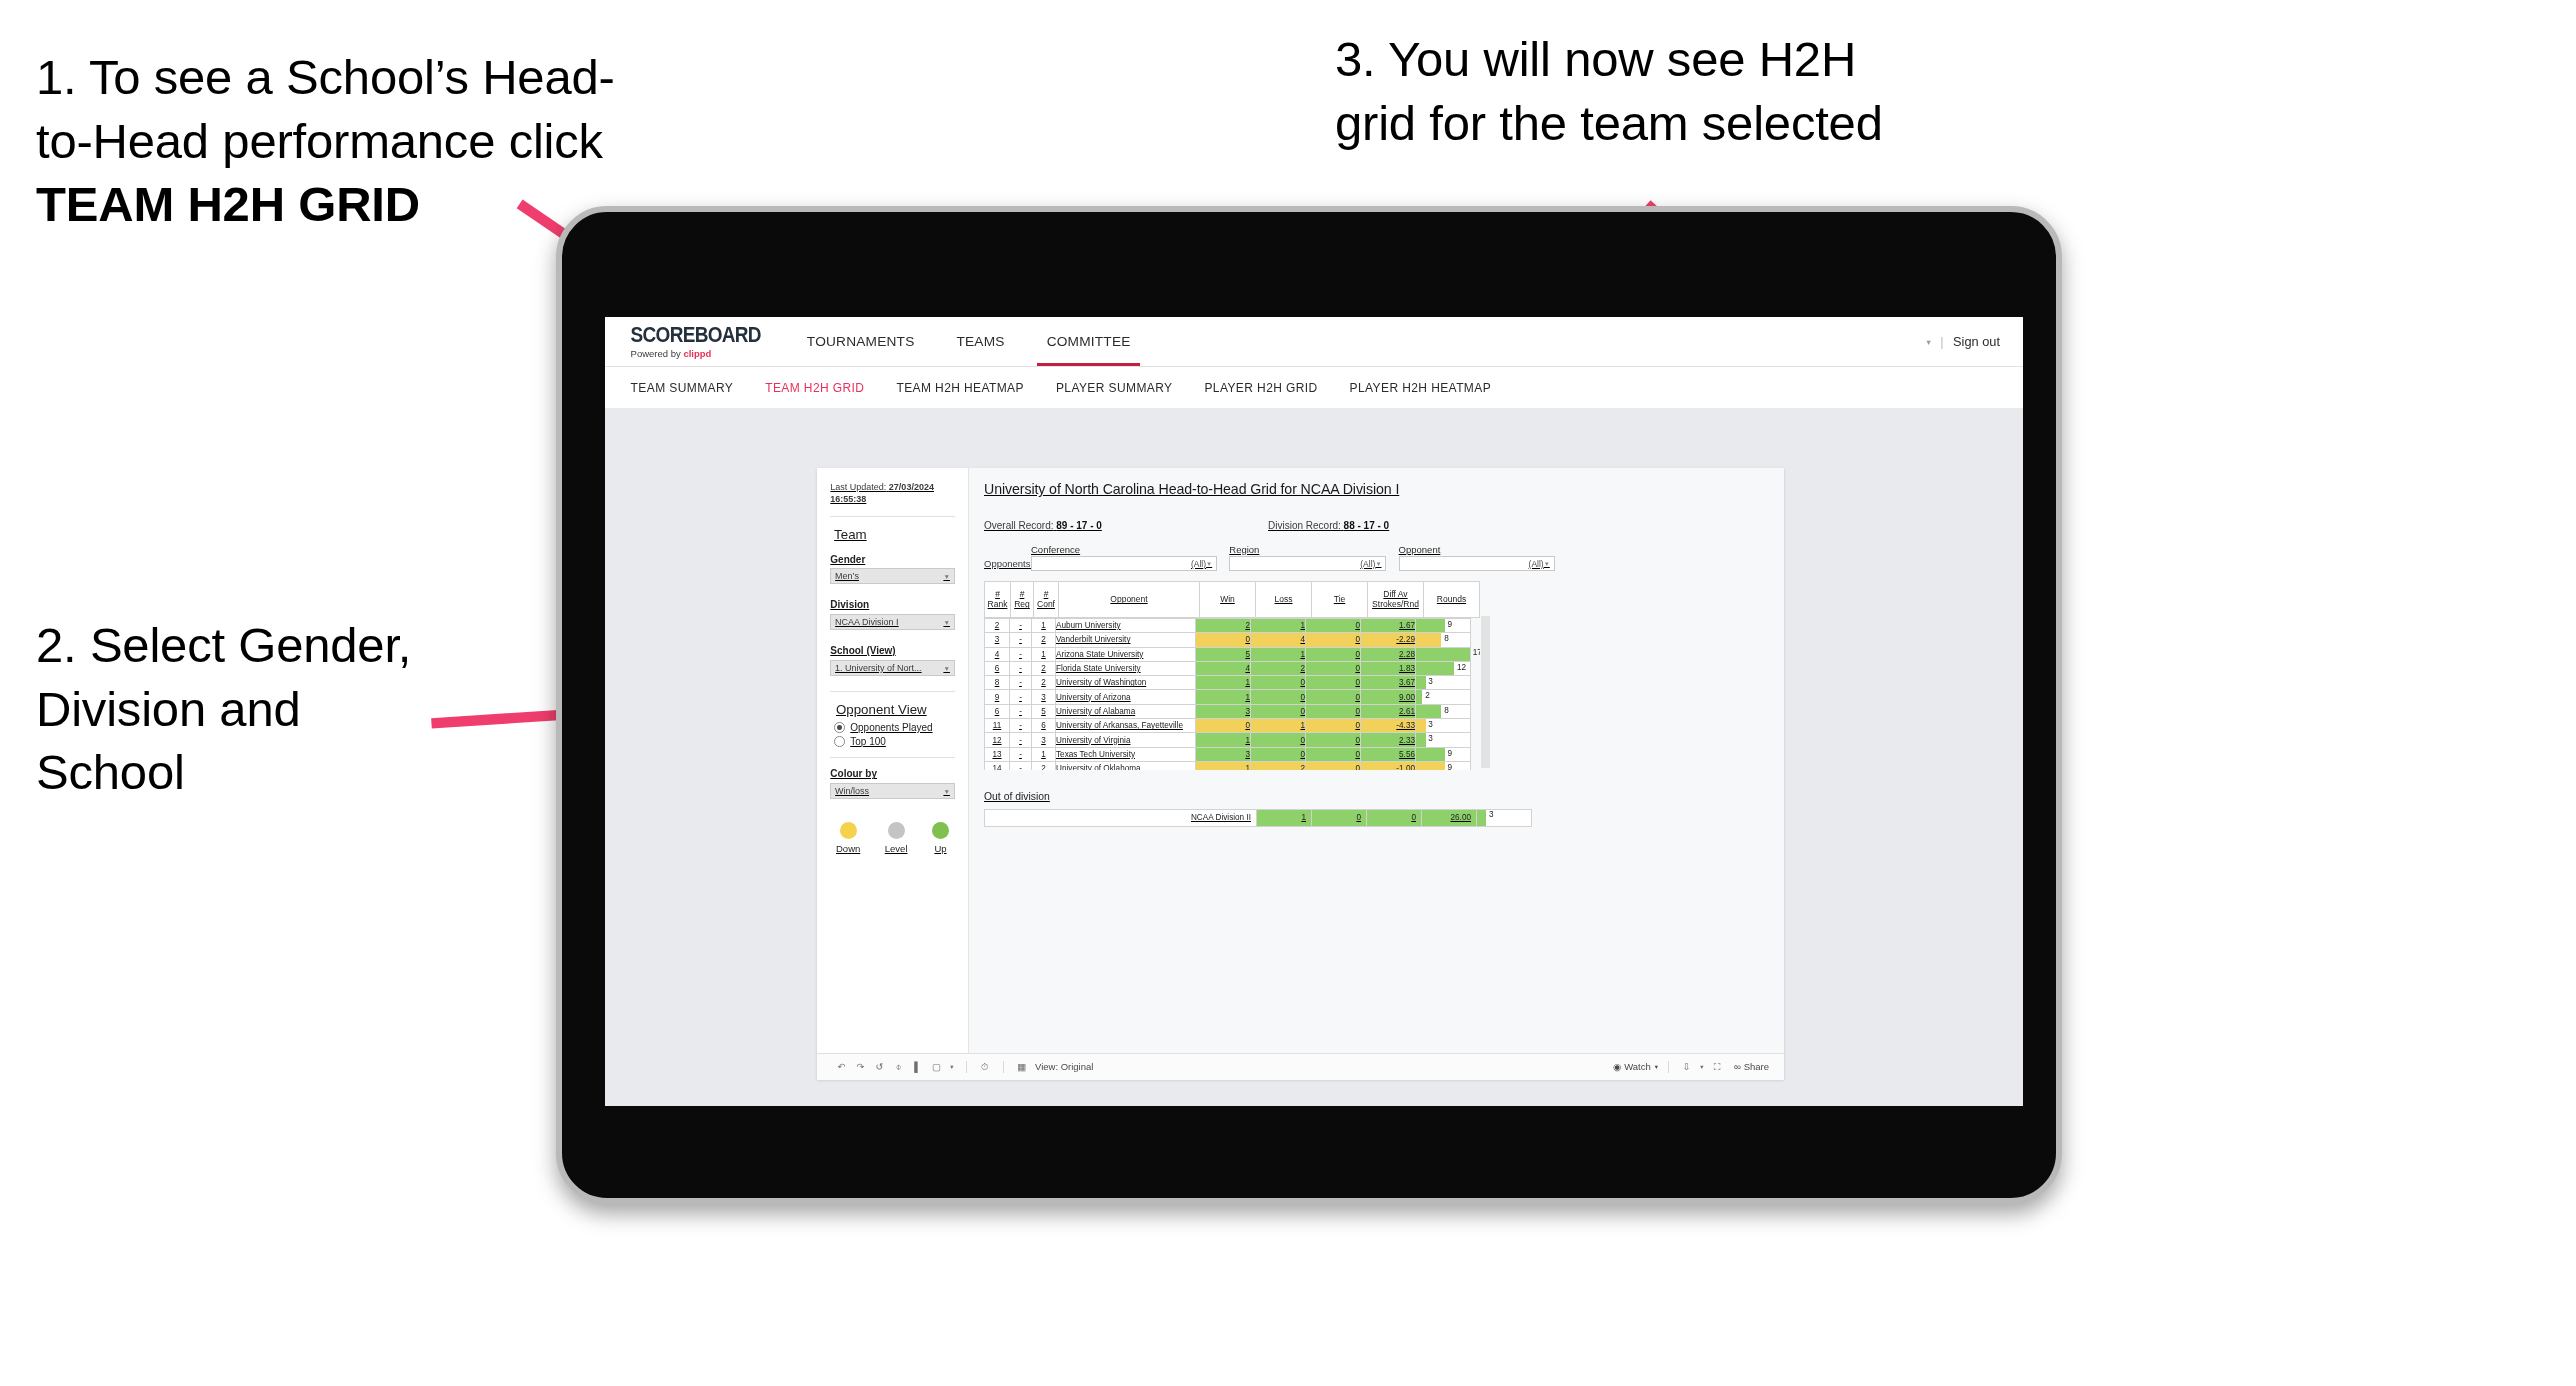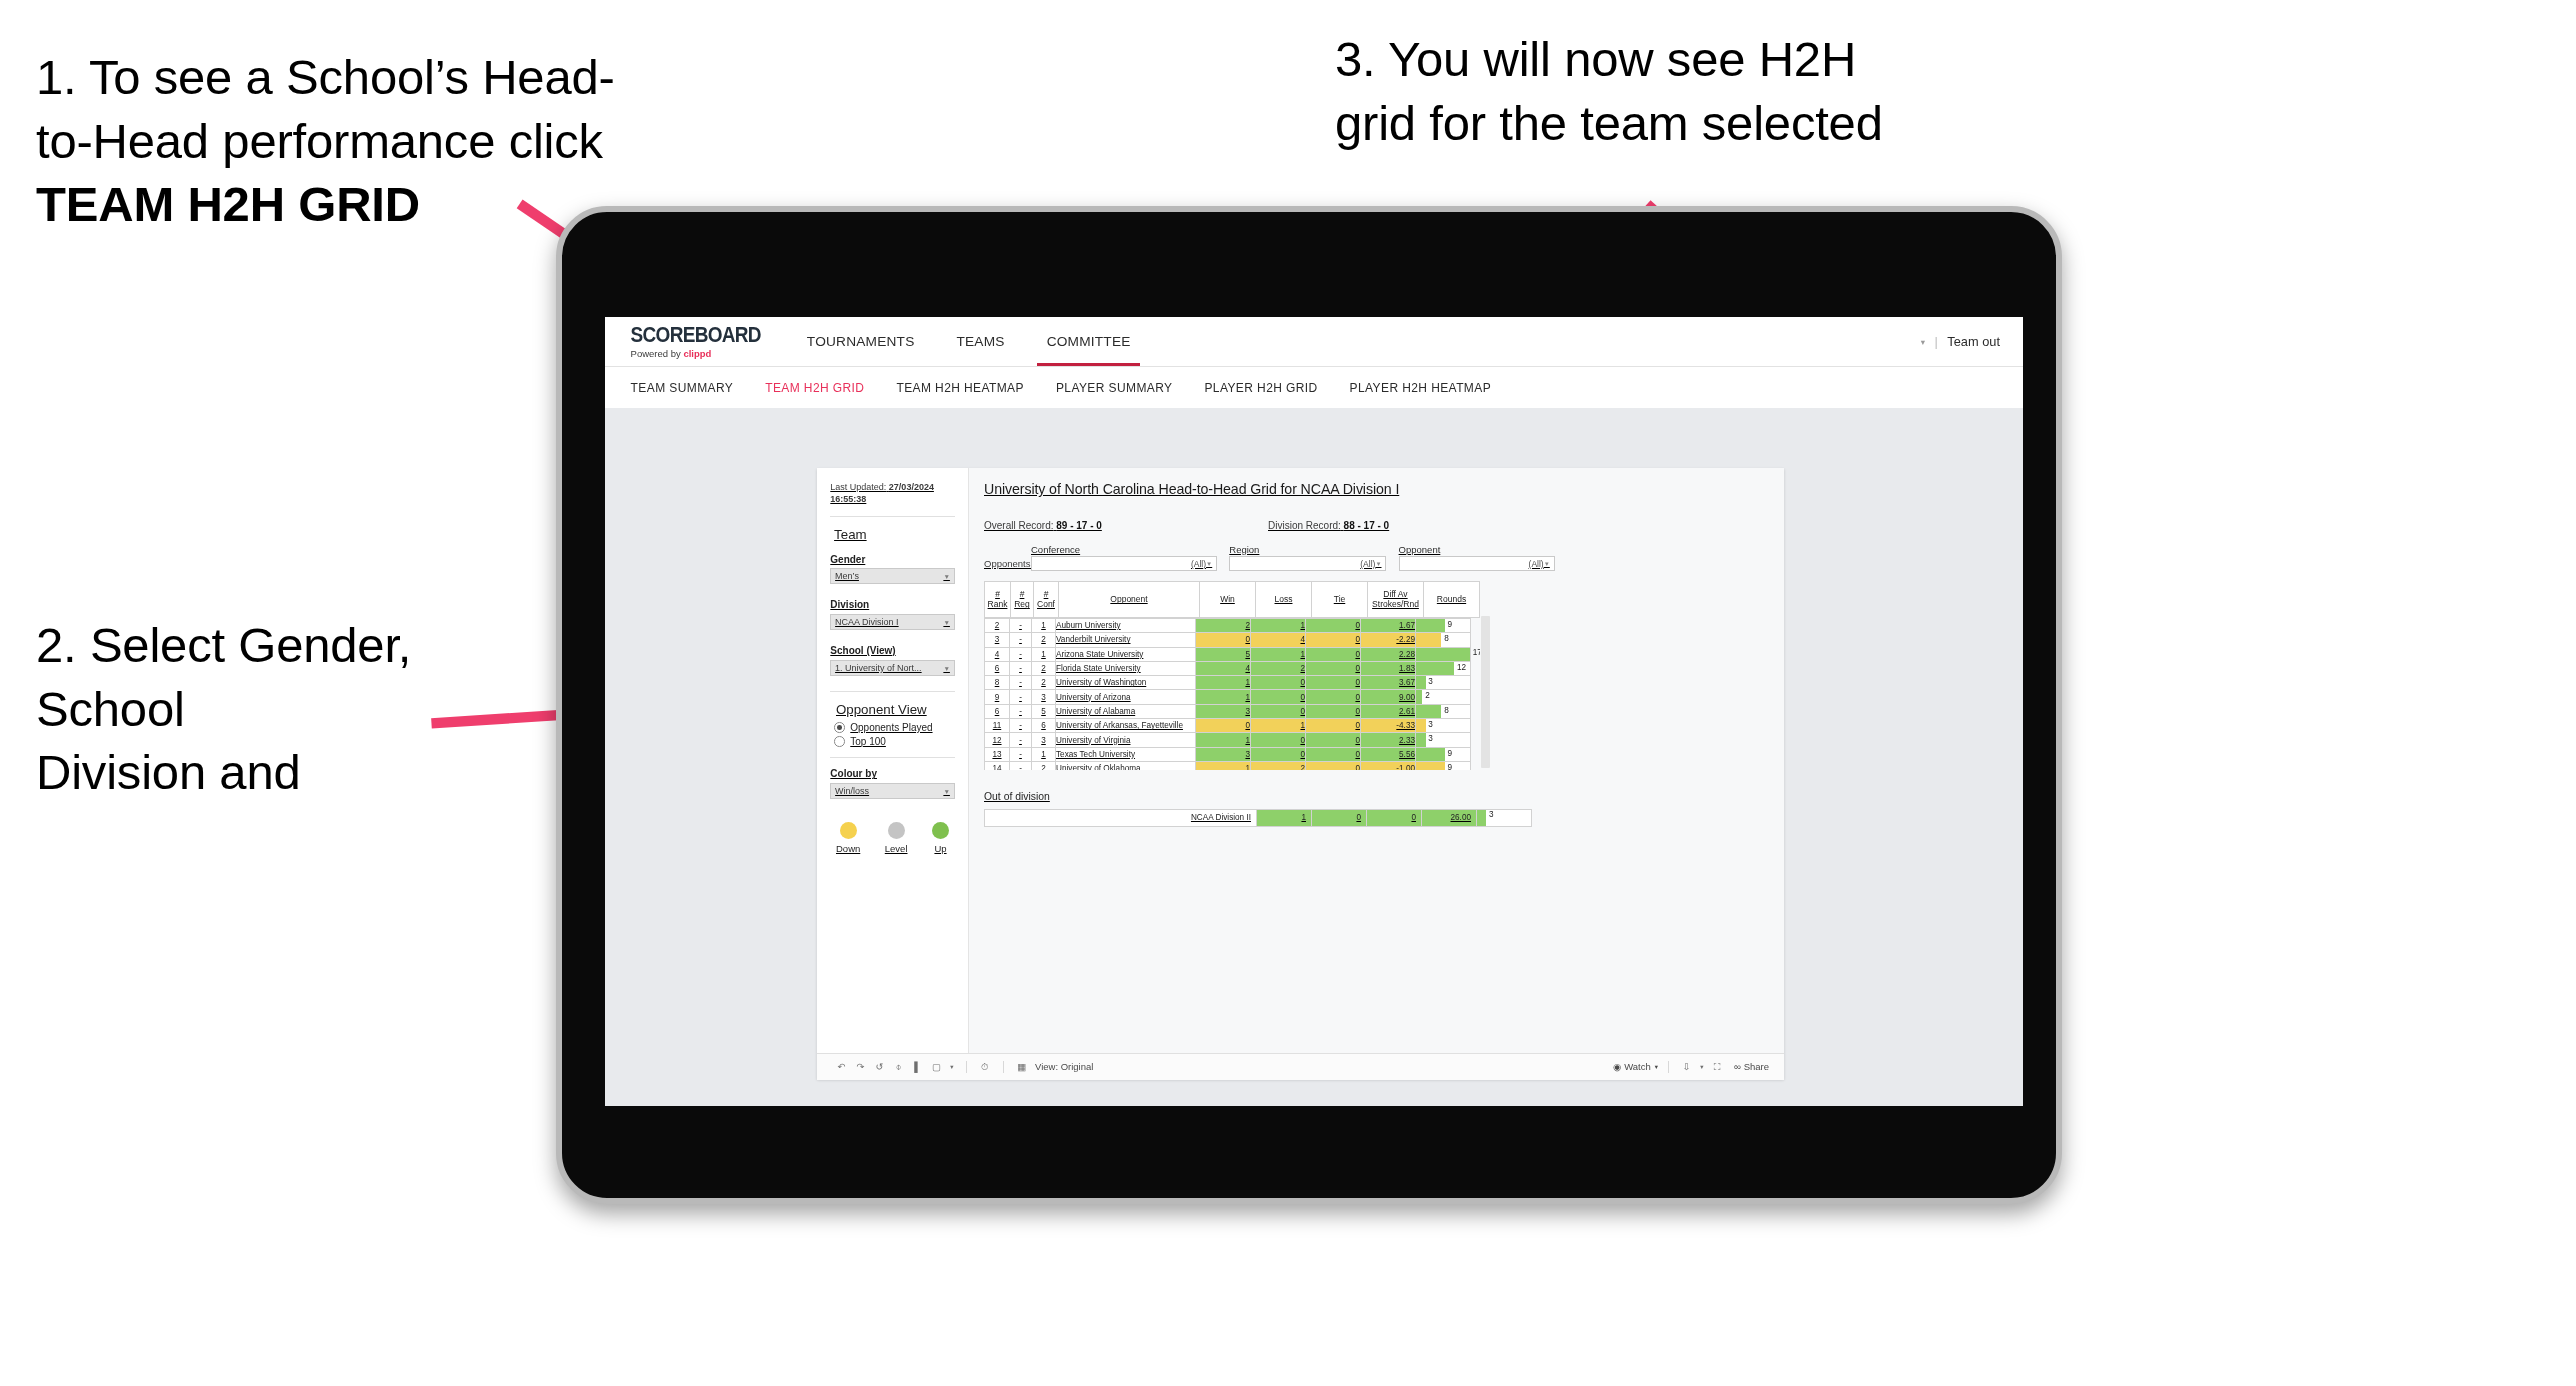--- a/index.html
+++ b/index.html
@@ -149,22 +149,22 @@
 <body>
 
 <div class="annot" id="annot-1">
   <div>1. To see a School’s Head-</div>
   <div>to-Head performance click</div>
   <div class="bold">TEAM H2H GRID</div>
 </div>
 
 <div class="annot" id="annot-2">
   <div>2. Select Gender,</div>
+  <div>Division and</div>
   <div>School</div>
-  <div>Division and</div>
 </div>
 
 <div class="annot" id="annot-3">
   <div>3. You will now see H2H</div>
   <div>grid for the team selected</div>
 </div>
 
 <svg class="arrow-svg" viewBox="0 0 2717 1462">
   <defs>
     <marker id="ah" markerWidth="5" markerHeight="5" refX="2.6" refY="2.5" orient="auto">
@@ -187,21 +187,21 @@
         </div>
       </div>
       <div class="topnav">
         <div class="topnav-item">TOURNAMENTS</div>
         <div class="topnav-item">TEAMS</div>
         <div class="topnav-item active">COMMITTEE</div>
       </div>
       <div class="signout">
         <span class="caret">▾</span>
         <span class="sep">|</span>
-        <span>Team out</span>
+        <span>Sign out</span>
       </div>
     </div>
 
     <div class="subnav">
       <div class="subnav-item">TEAM SUMMARY</div>
       <div class="subnav-item active">TEAM H2H GRID</div>
       <div class="subnav-item">TEAM H2H HEATMAP</div>
       <div class="subnav-item">PLAYER SUMMARY</div>
       <div class="subnav-item">PLAYER H2H GRID</div>
       <div class="subnav-item">PLAYER H2H HEATMAP</div>

